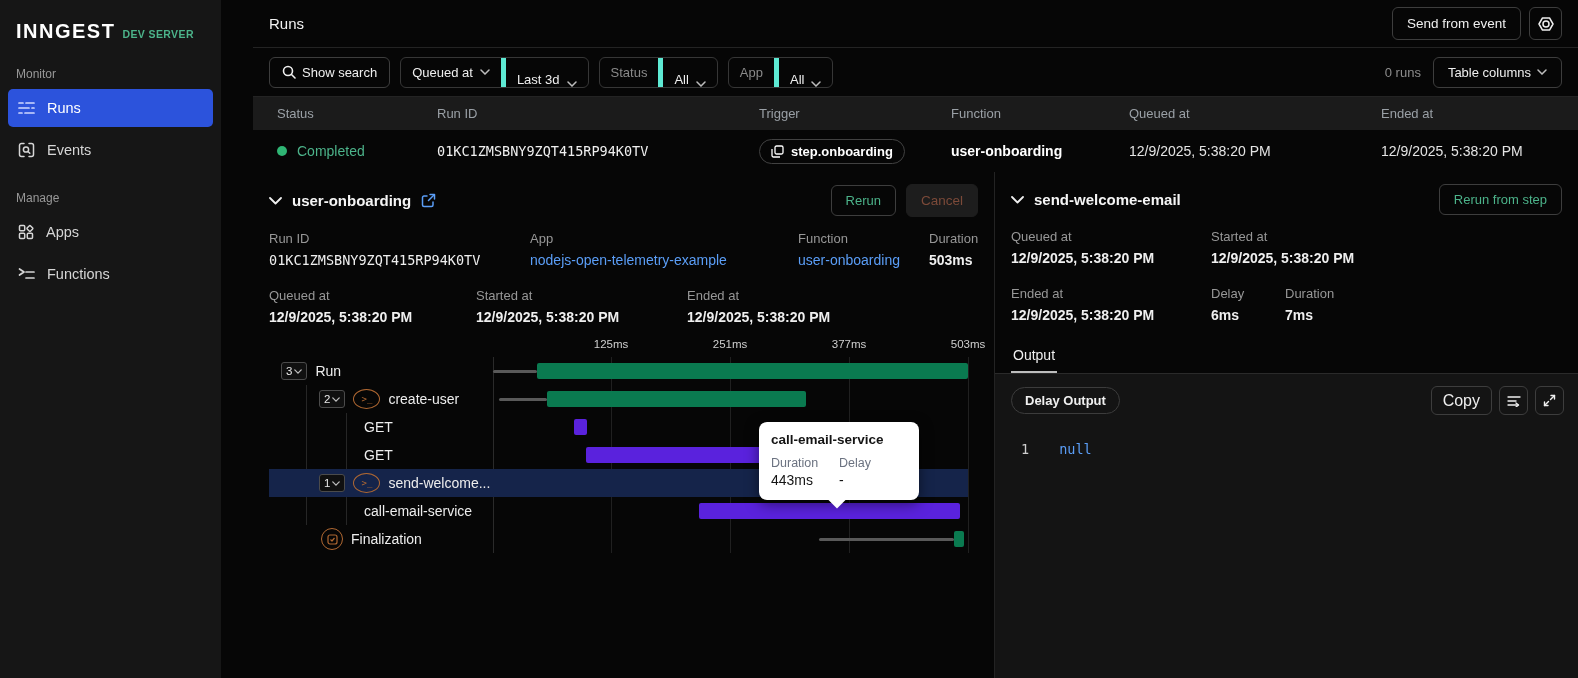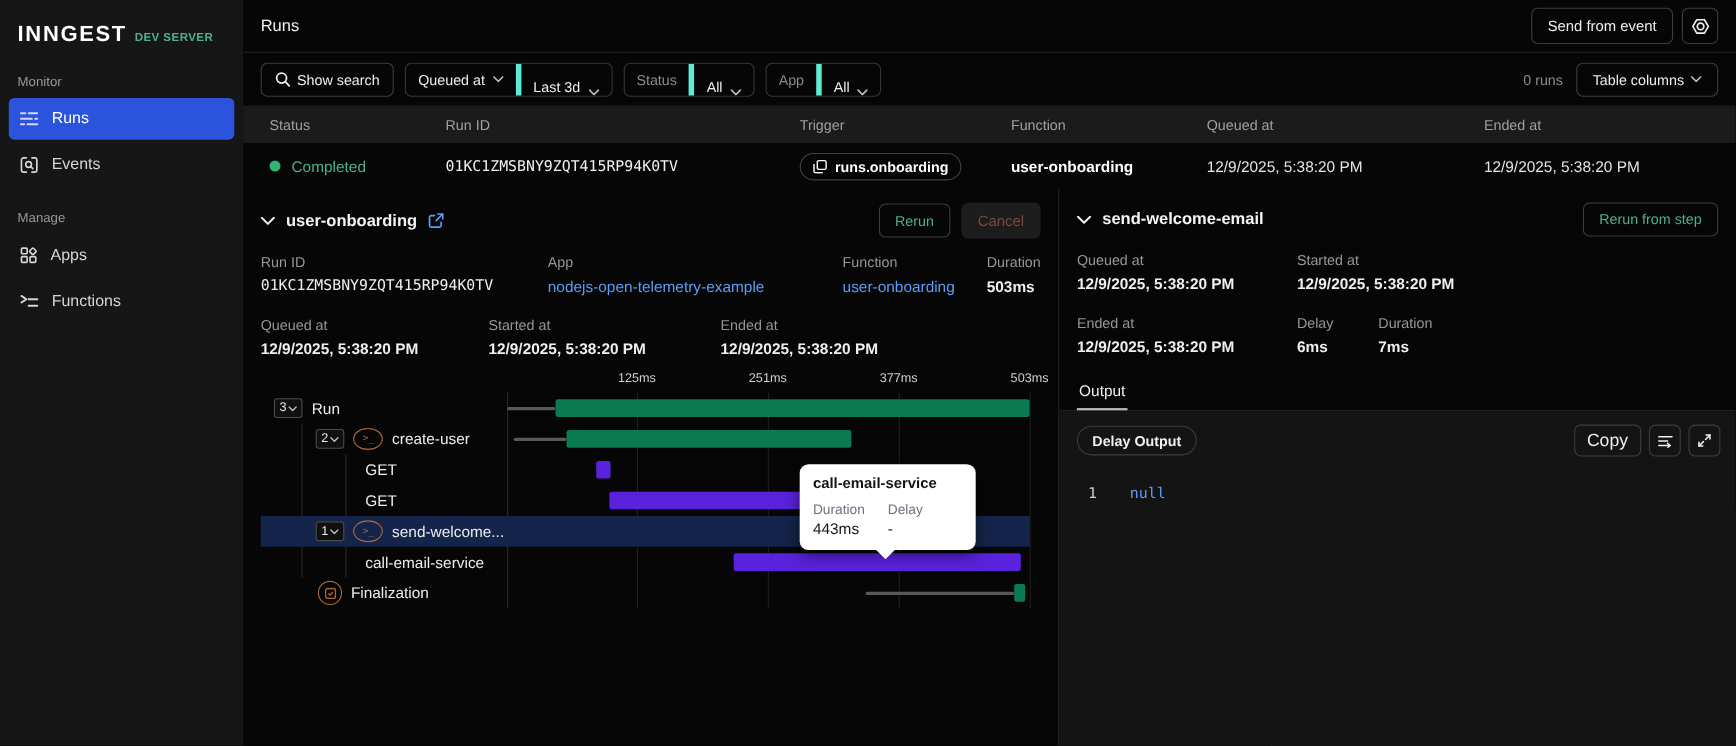--- a/index.html
+++ b/index.html
@@ -2,21 +2,21 @@
 <html style="--green-bar: #0a7a50; --purple-bar: #5a22dd; --accent-green: #4cb38a; --link-blue: #5b9ef7; --active-nav: #2c53dc; --highlight-row: #15244a; --orange-icon: #b06832;"><head>
 <meta charset="utf-8">
 <style>
   * { box-sizing: border-box; margin: 0; padding: 0; }
   html,body { width:1578px; height:678px; overflow:hidden; }
   body {
     font-family: "Liberation Sans", sans-serif;
     background:#060606; color:#e8e8e8; font-size:14px;
   }
   .mono { font-family:"DejaVu Sans Mono", monospace; }
-  .app { display:flex; width:100%; height:100%; }
+  .app { display:flex; width:100%; height:100%;gap:32px; }
 
   
   .sidebar { width:221px; min-width:221px; background:#161616; height:100%; display:flex; flex-direction:column; }
   .logo-row { display:flex; align-items:baseline; gap:7px; padding:20px 16px 4px 16px; }
   .logo { font-size:20px; font-weight:800; letter-spacing:1.5px; color:#fff; }
   .env-badge { font-size:10.5px; font-weight:700; letter-spacing:.4px; color:var(--accent-green); }
   .workspace { margin:18px 10px 6px 10px; height:38px; background:#222222; border-radius:6px;
     display:flex; align-items:center; justify-content:space-between; padding:0 12px; color:#6f6f6f; font-size:14px; }
   .side-section-label { font-size:12px; color:#989898; margin:20px 16px 6px 16px; }
   .nav-item { display:flex; align-items:center; gap:12px; height:38px; margin:2px 8px; padding:0 10px;
@@ -267,21 +267,21 @@
         <span class="dot"></span>
         <span>Completed</span>
       </div>
       <span class="runid mono">01KC1ZMSBNY9ZQT415RP94K0TV</span>
       <span>
         <span class="trigger-pill">
           <svg width="13" height="13" viewBox="0 0 13 13" fill="none" stroke="#fff" stroke-width="1.3">
               <rect x="4" y="1" width="8" height="8" rx="1.5"></rect>
               <path d="M9 12 H2.5 A1.5 1.5 0 0 1 1 10.5 V4"></path>
             </svg>
-          <span>runs.onboarding</span>
+          <span>step.onboarding</span>
         </span>
       </span>
       <span class="fn-cell">user-onboarding</span>
       <span class="ts">12/9/2025, 5:38:20 PM</span>
       <span class="ts">12/9/2025, 5:38:20 PM</span>
     </div>
 
     <div class="details">
 
       <section class="panel-left">

